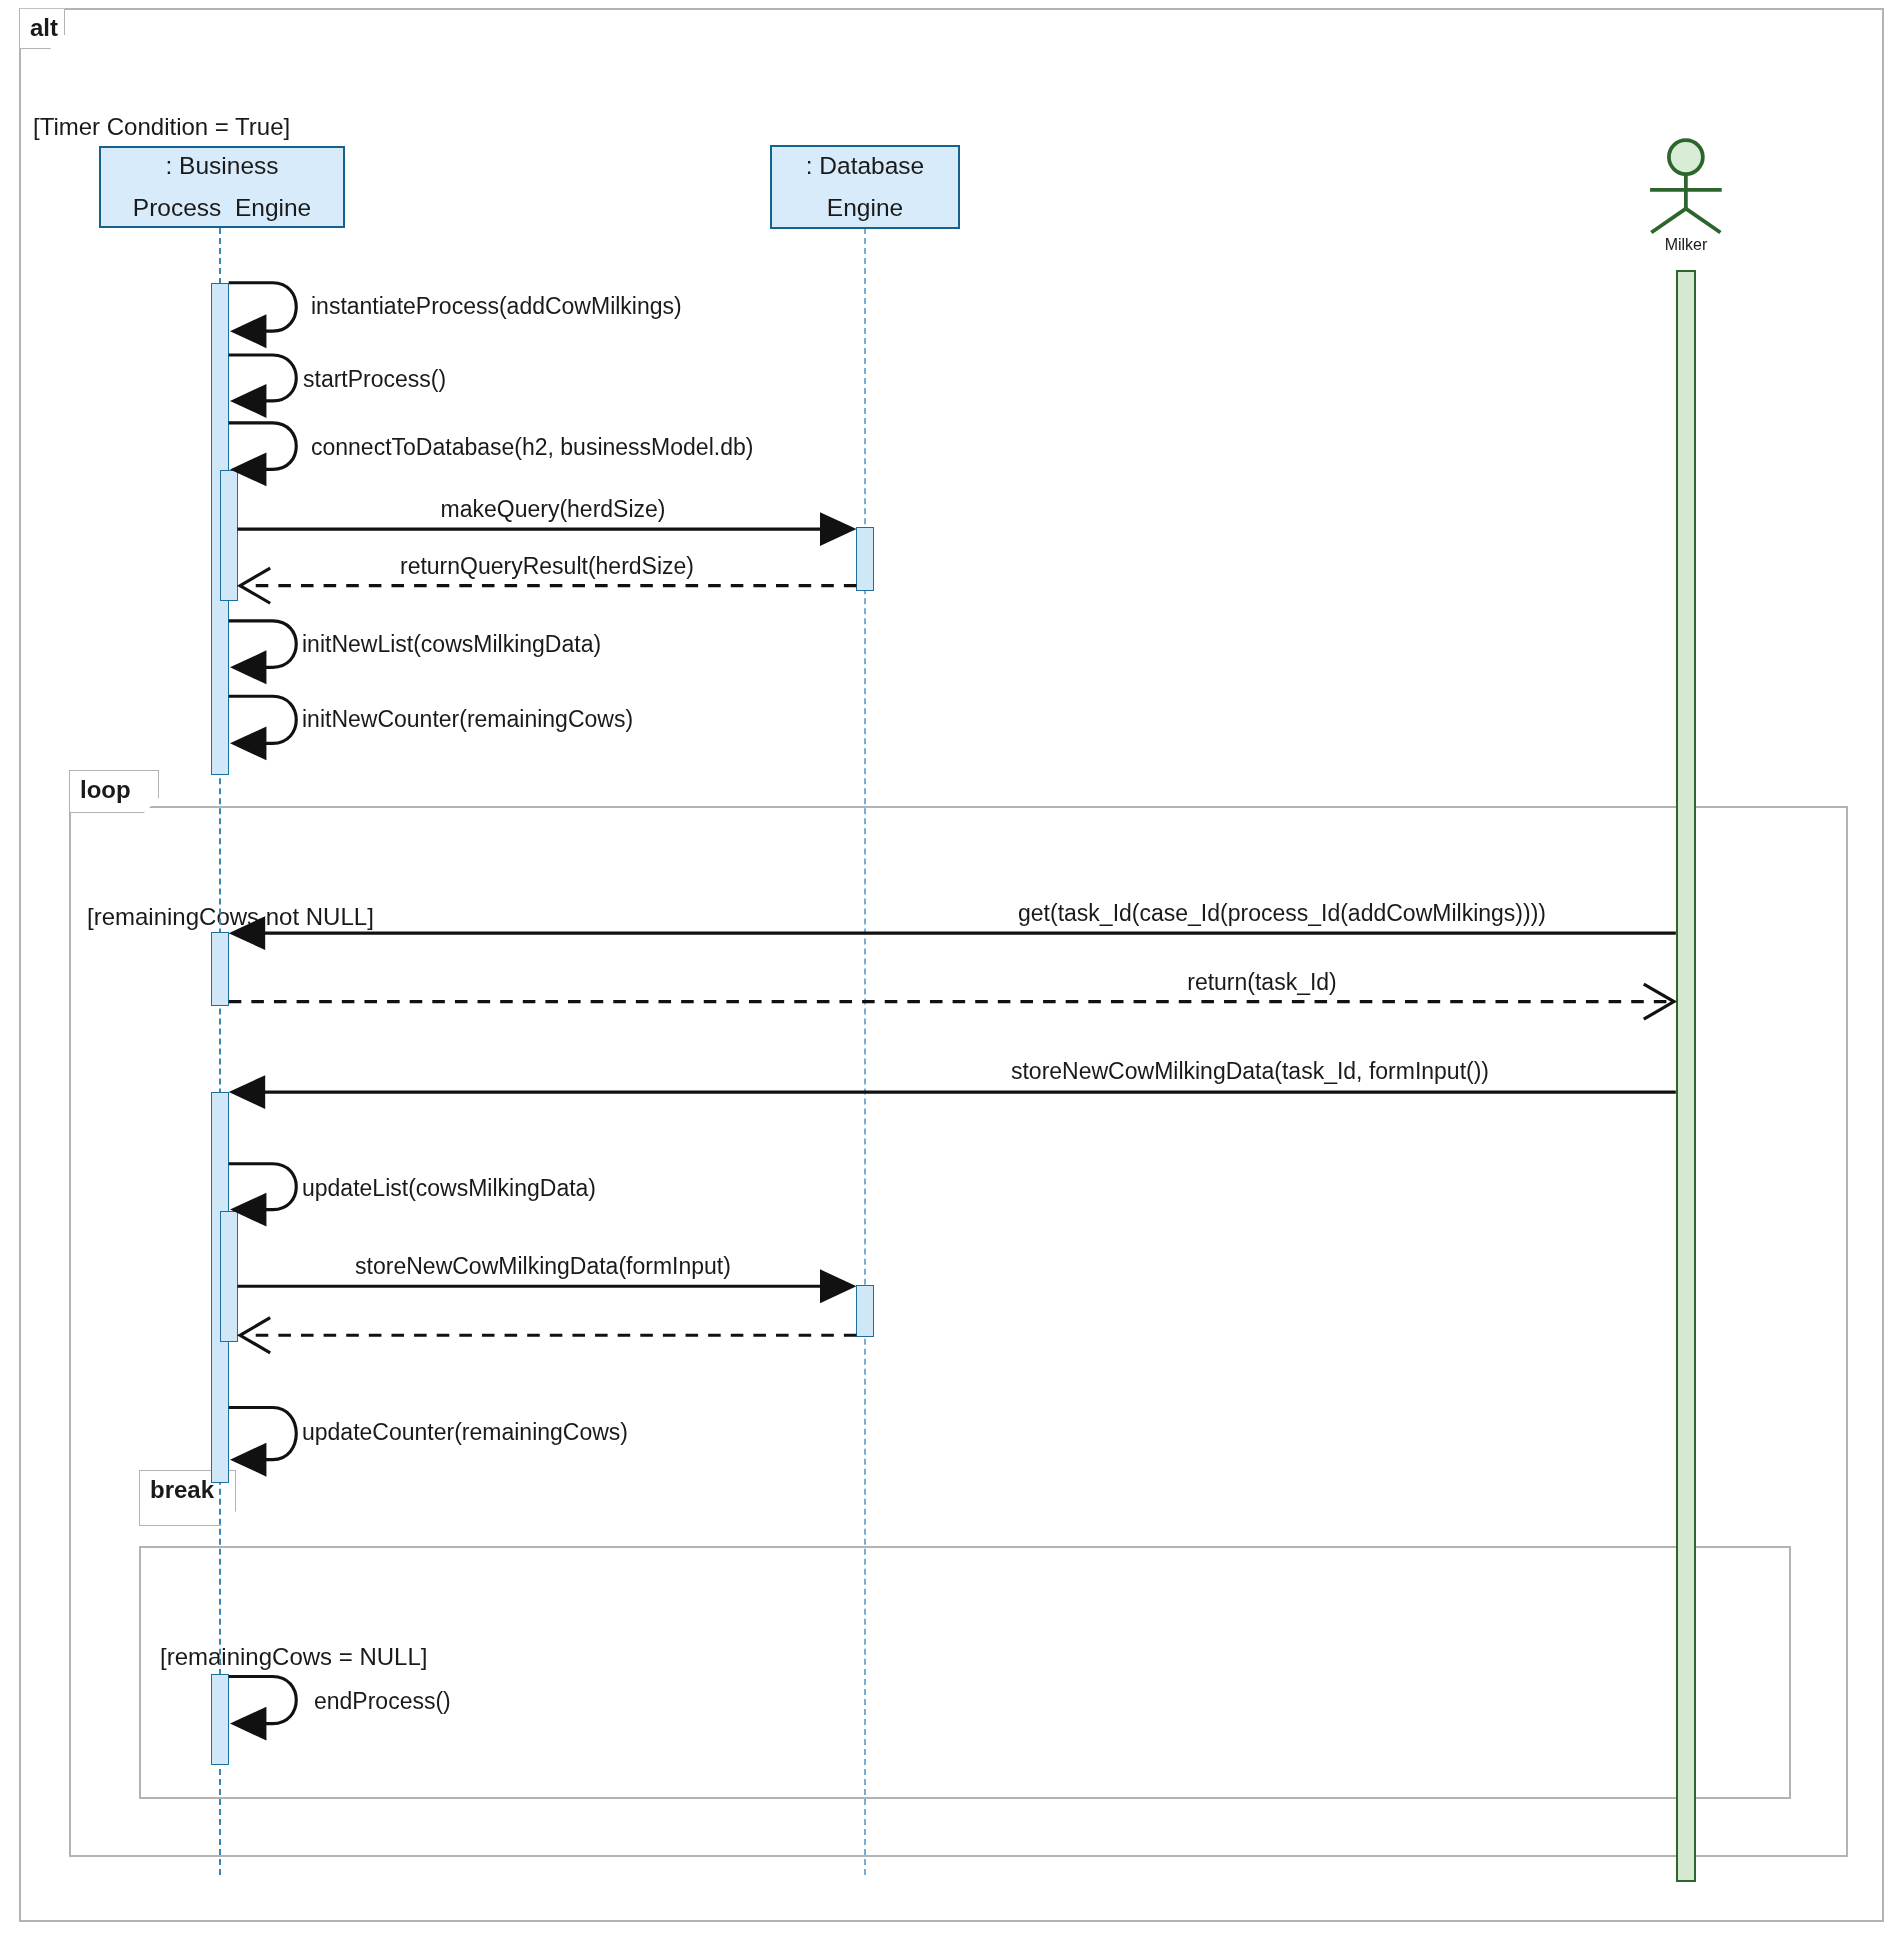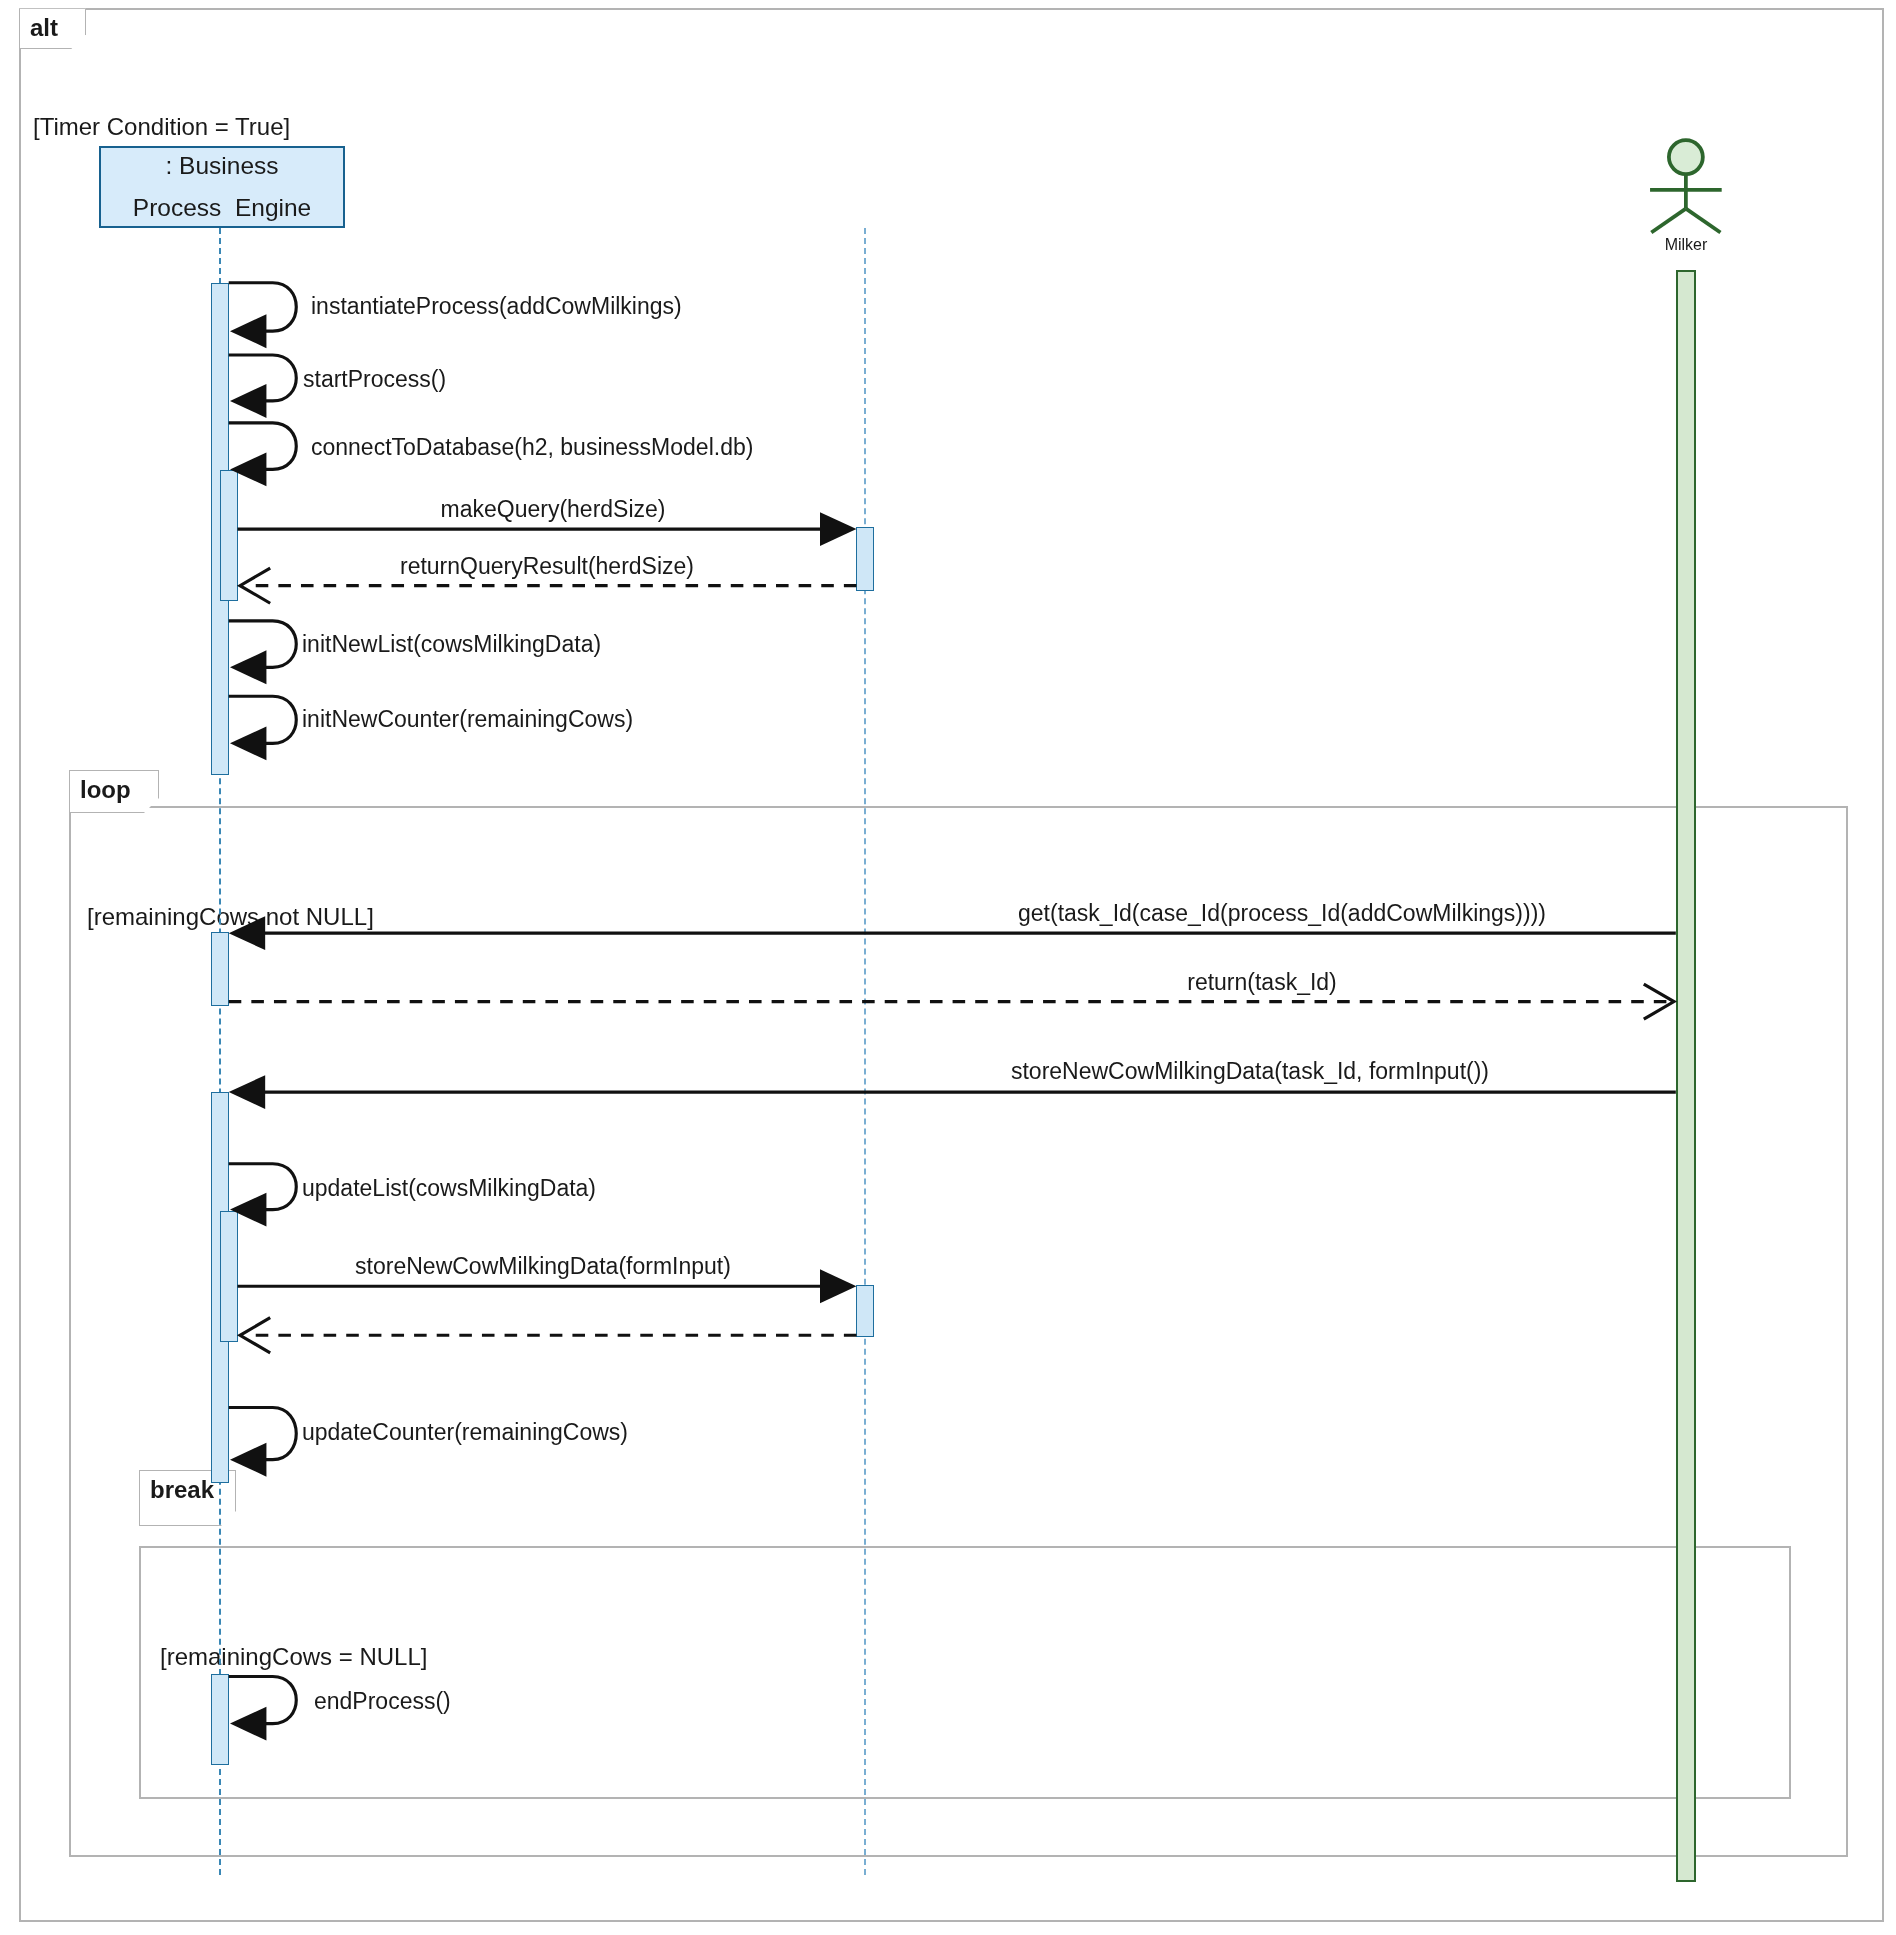--- a/index.html
+++ b/index.html
@@ -78,21 +78,21 @@
 </style>
 </head>
 <body>
 
 <div id="canvas">
 
   <div class="frame" style="left:19px;top:8.2px;width:1865px;height:1914px;"></div>
   <div class="frame" style="left:69px;top:806px;width:1779px;height:1051px;"></div>
   <div class="frame" style="left:139px;top:1546px;width:1652px;height:253px;"></div>
 
-  <div class="tab" style="left:19px;top:8.2px;width:67px;height:41px;">
+  <div class="tab" style="left:19px;top:8.2px;width:46px;height:41px;">
     <span>alt</span>
   </div>
   <div class="tab" style="left:69px;top:770px;width:90px;height:43px;">
     <span>loop</span>
   </div>
   <div class="tab" style="left:139px;top:1470px;width:97px;height:56px;">
     <span>break</span>
   </div>
 
   <div class="guard" style="left:33px;top:80px;">[Timer Condition = True]</div>
@@ -158,20 +158,22 @@
       <circle cx="2683" cy="250" r="27" fill="#d9ecd6"></circle>
       <line x1="2683" y1="277" x2="2683" y2="332"></line>
       <line x1="2626" y1="302" x2="2740" y2="302"></line>
       <line x1="2683" y1="332" x2="2628" y2="370"></line>
       <line x1="2683" y1="332" x2="2738" y2="370"></line>
     </g>
   </svg>
 
   <div class="headbox" style="left:99px;top:146px;width:246px;height:82px;">: Business
 Process  Engine</div>
+  <div class="headbox" style="left:770px;top:145px;width:190px;height:84px;">: Database
+Engine</div>
   <div class="actor-label" style="left:1686px;top:236px;">Milker</div>
 
   <div class="msg" style="left:311px;top:293px;">instantiateProcess(addCowMilkings)</div>
   <div class="msg" style="left:303px;top:366px;">startProcess()</div>
   <div class="msg" style="left:311px;top:434px;">connectToDatabase(h2, businessModel.db)</div>
   <div class="msg center" style="left:553px;top:496px;">makeQuery(herdSize)</div>
   <div class="msg center" style="left:547px;top:553px;">returnQueryResult(herdSize)</div>
   <div class="msg" style="left:302px;top:631px;">initNewList(cowsMilkingData)</div>
   <div class="msg" style="left:302px;top:706px;">initNewCounter(remainingCows)</div>
   <div class="msg center" style="left:1282px;top:900px;">get(task_Id(case_Id(process_Id(addCowMilkings))))</div>

